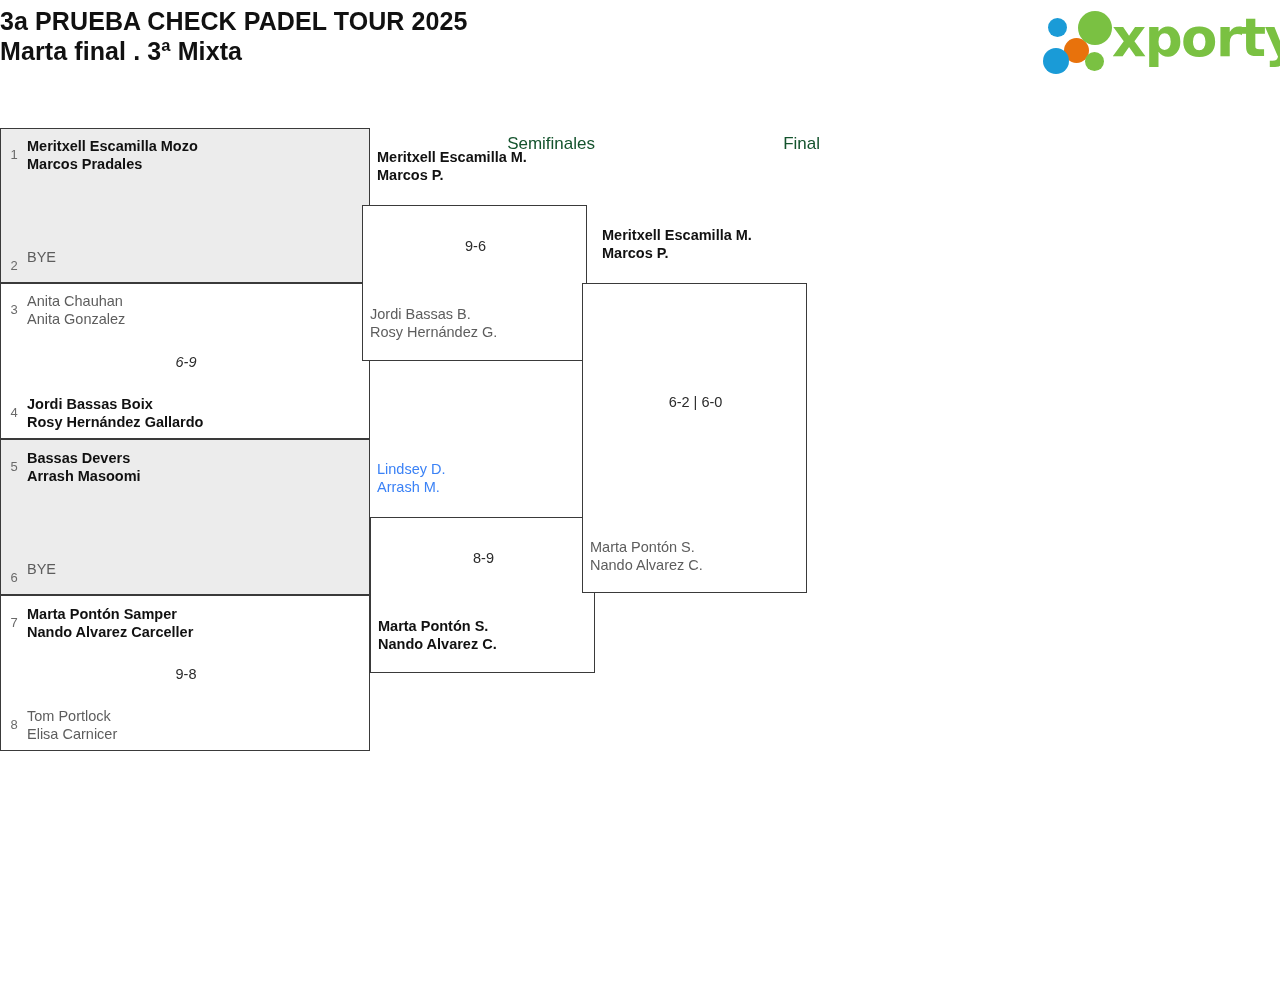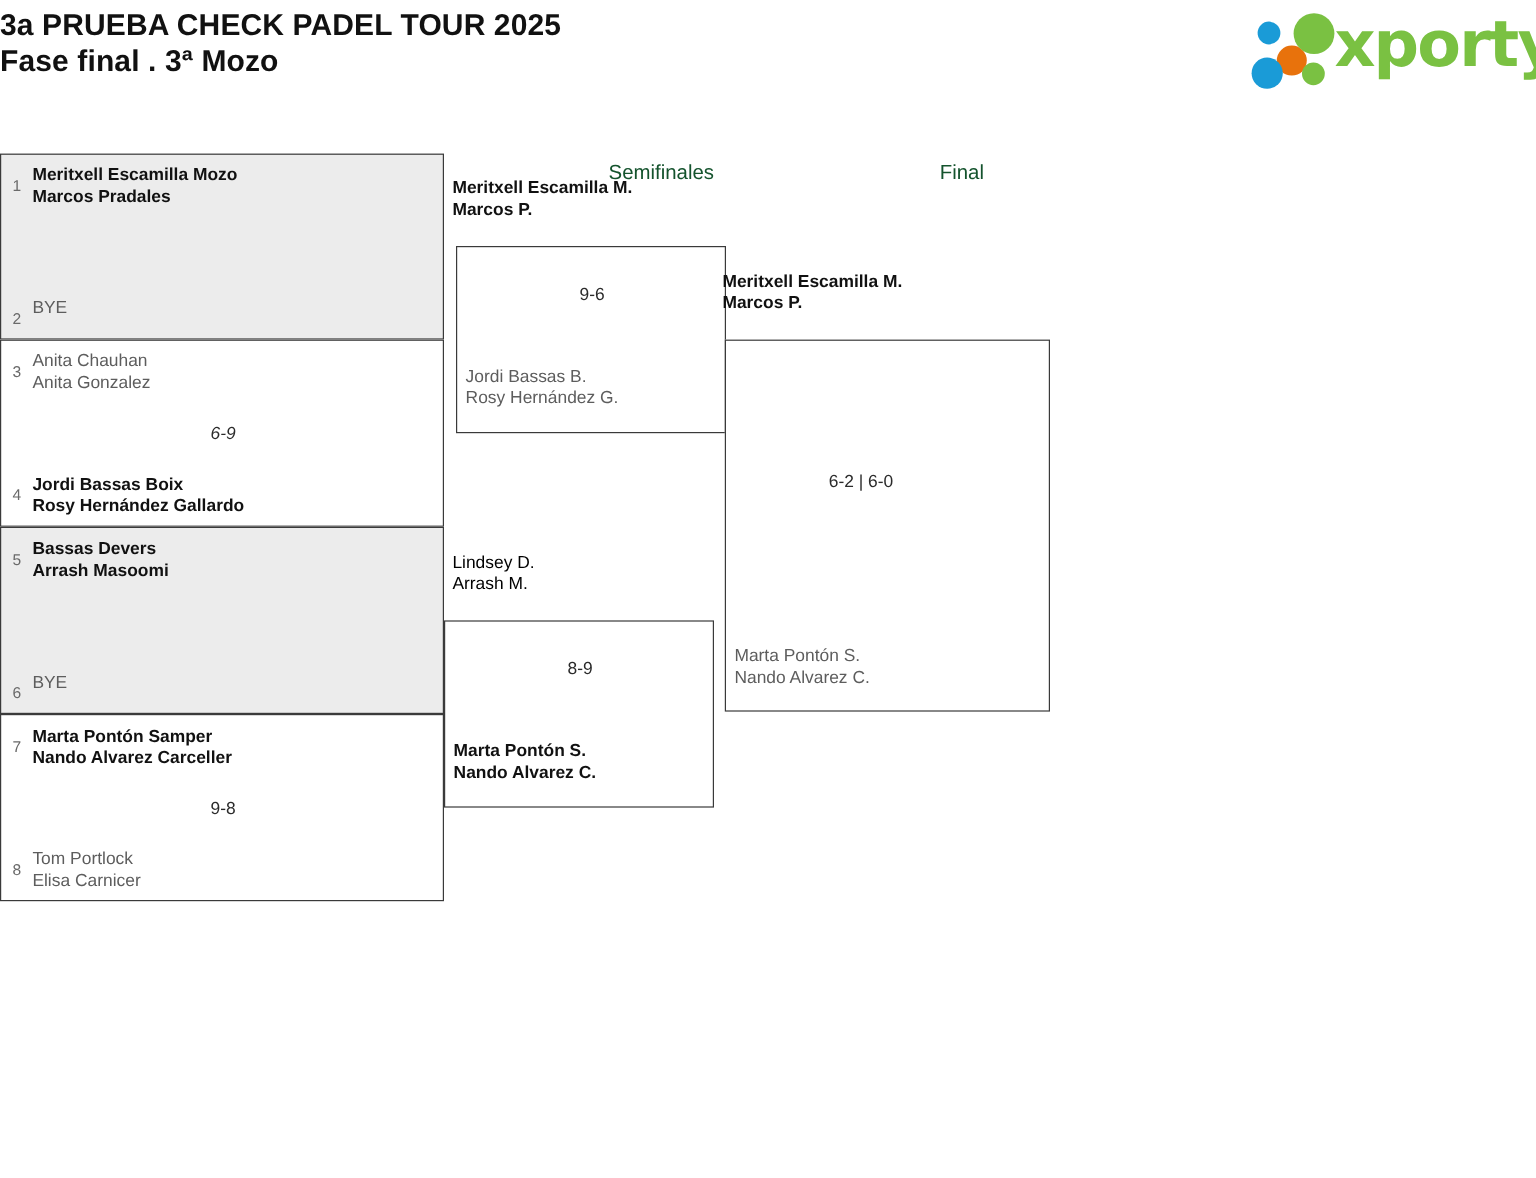--- a/index.html
+++ b/index.html
@@ -144,31 +144,31 @@
     text-align: center;
     white-space: nowrap;
   }
 
   
   .advancer {
     position: absolute;
     font-size: 14.5px;
     line-height: 18px;
     white-space: nowrap;
-    color: #000000;
+    color: #3b82f6;
   }
   .advancer.winner { color: #111111; font-weight: bold; }
   .advancer span { display: block; }
 </style>
 </head>
 <body>
 
 <div id="tournament-header">
   <div class="title-line first">3a PRUEBA CHECK PADEL TOUR 2025</div>
-  <div class="title-line">Fase final . 3ª Mozo</div>
+  <div class="title-line">Marta final . 3ª Mixta</div>
 </div>
 
 <div id="brand-logo">
   <div class="dots">
     <div class="dot dot-blue-top"></div>
     <div class="dot dot-orange"></div>
     <div class="dot dot-blue-big"></div>
     <div class="dot dot-green-big"></div>
     <div class="dot dot-green-sm"></div>
   </div>
@@ -232,21 +232,21 @@
       <span class="seed">8</span>
       <span class="p1">Tom Portlock</span>
       <span class="p2">Elisa Carnicer</span>
     </div>
   </div>
 
   <div class="advancer winner" style="left:377px; top:148px;">
     <span>Meritxell Escamilla M.</span>
     <span>Marcos P.</span>
   </div>
-  <div class="match-box" style="left:380px; top:205px; width:225px; height:156px;">
+  <div class="match-box" style="left:362px; top:205px; width:225px; height:156px;">
     <div class="score" style="left:0; top:31px; width:225px;">9-6</div>
     <div class="team" style="top:99px; padding-left:7px;">
       <span class="p1">Jordi Bassas B.</span>
       <span class="p2">Rosy Hernández G.</span>
     </div>
   </div>
 
   <div class="advancer" style="left:377px; top:460px;">
     <span>Lindsey D.</span>
     <span>Arrash M.</span>
@@ -256,21 +256,21 @@
     <div class="team winner" style="top:99px; padding-left:7px;">
       <span class="p1">Marta Pontón S.</span>
       <span class="p2">Nando Alvarez C.</span>
     </div>
   </div>
 
   <div class="advancer winner" style="left:602px; top:226px;">
     <span>Meritxell Escamilla M.</span>
     <span>Marcos P.</span>
   </div>
-  <div class="match-box" style="left:604px; top:283px; width:271px; height:310px;padding-left:20px;">
+  <div class="match-box" style="left:582px; top:283px; width:225px; height:310px;padding-left:20px;">
     <div class="score" style="left:0; top:109px; width:225px;">6-2 | 6-0</div>
     <div class="team" style="top:254px; padding-left:7px;">
       <span class="p1">Marta Pontón S.</span>
       <span class="p2">Nando Alvarez C.</span>
     </div>
   </div>
 
 </div>
 
 </body></html>

